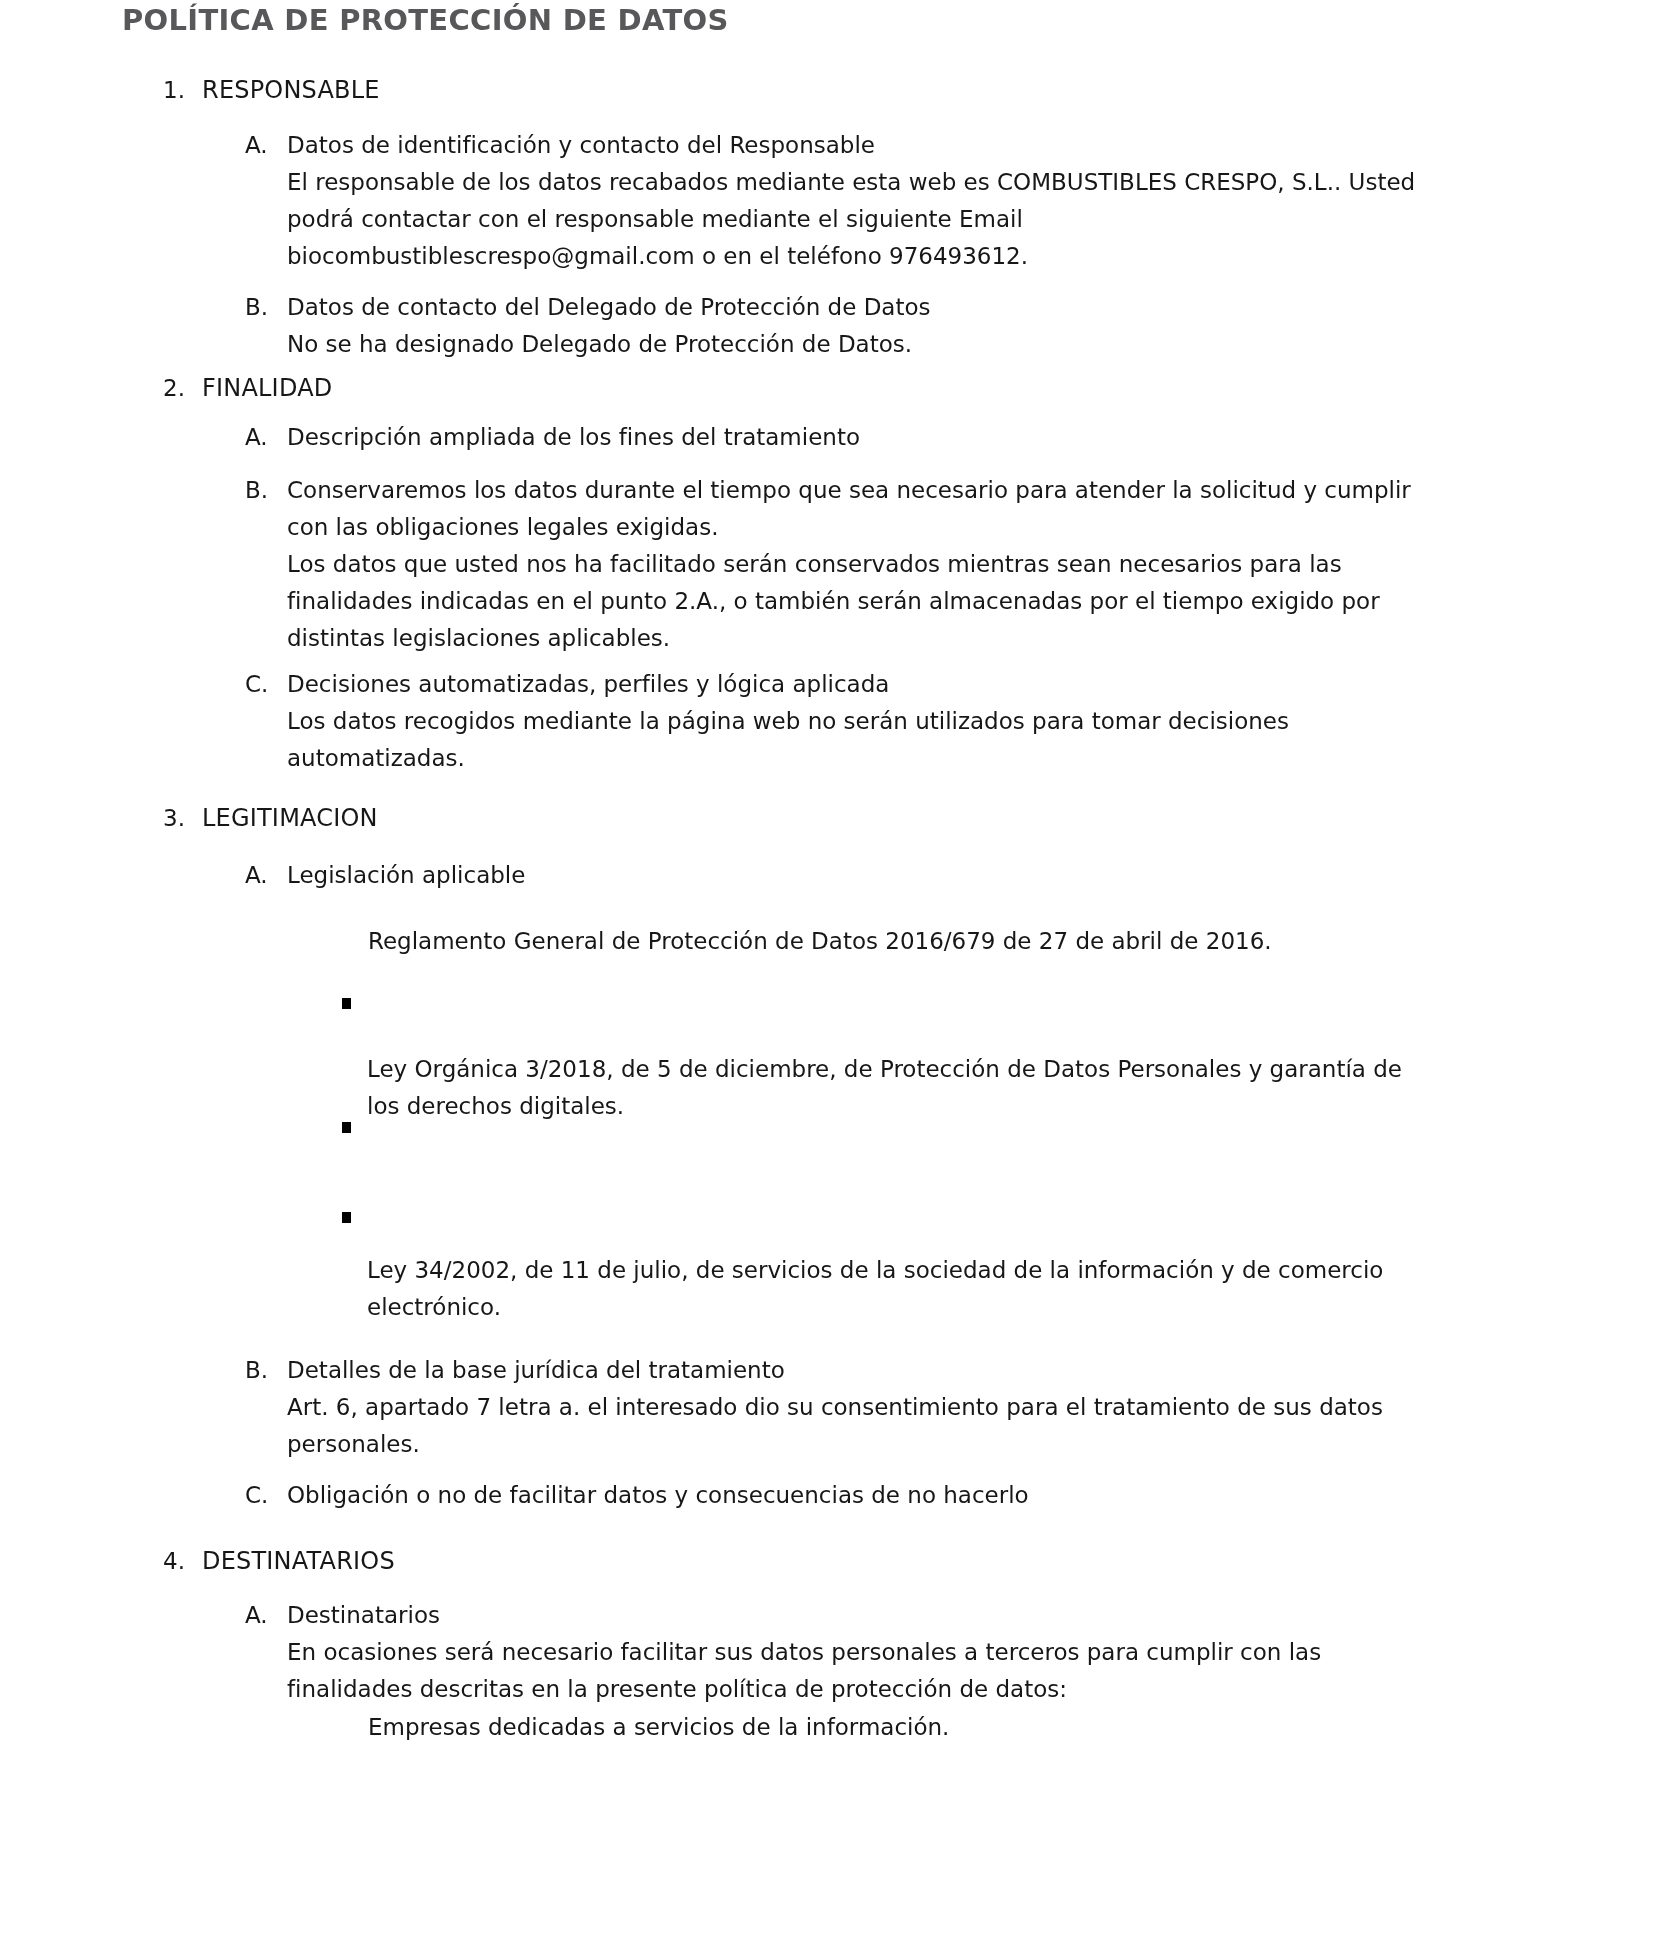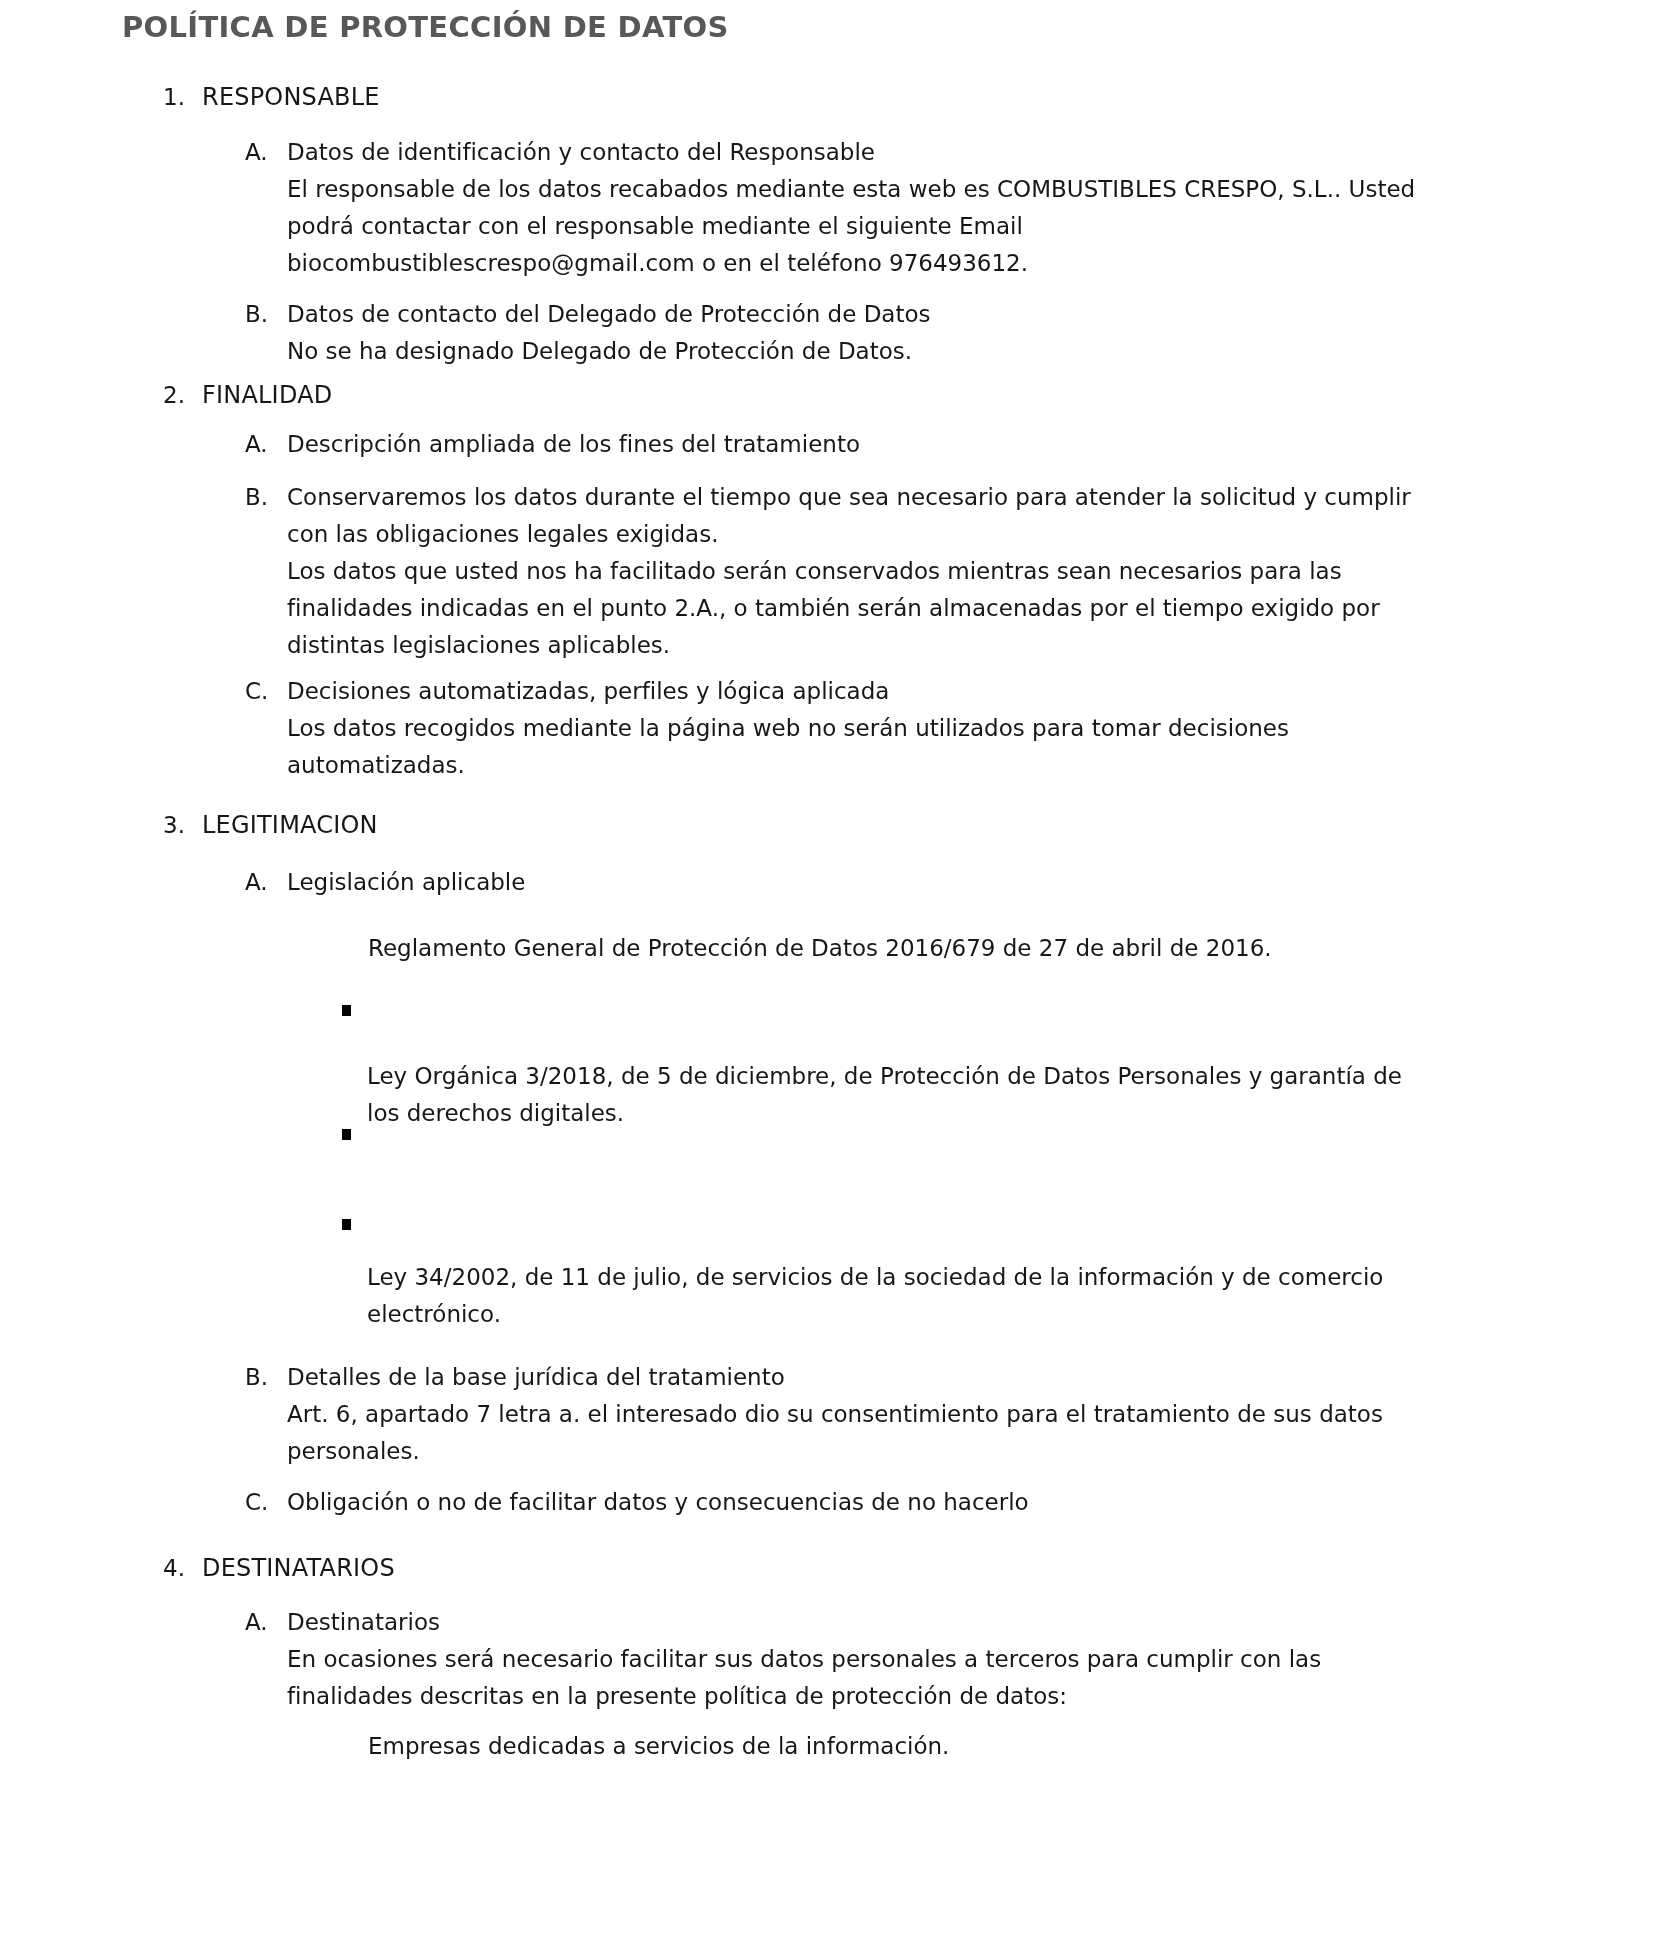--- a/index.html
+++ b/index.html
@@ -7,21 +7,21 @@
     width:1654px; height:1957px;
     background:#ffffff;
     overflow:hidden;
   }
   body {
     font-family:"DejaVu Sans","Liberation Sans",sans-serif;
     color:var(--text,#171717);
     font-size:23px;
     line-height:37px;
   }
-  .doc { position:relative; width:1542px; height:1957px; padding-top:8px; }
+  .doc { position:relative; width:1542px; height:1957px; padding-top:1px; }
 
   .doc-title {
     margin-left:122px;
     font-size:29px; line-height:39px;
     font-weight:700;
     color:var(--title,#58585a);
     letter-spacing:.3px;
   }
 
   
@@ -154,21 +154,21 @@
     <span class="l1-num">4.</span>
     <span class="l1-head">DESTINATARIOS</span>
   </div>
 
   <div class="l2" style="margin-top:17px">
     <span class="l2-letter">A.</span>
     <div class="l2-content">
       <div class="item-heading">Destinatarios</div>
       <div class="item-body">En ocasiones será necesario facilitar sus datos personales a terceros para cumplir con las
 finalidades descritas en la presente política de protección de datos:</div>
-      <div class="indent-line" style="margin-top:13px">Empresas dedicadas a servicios de la información.</div>
+      <div class="indent-line" style="margin-top:1px">Empresas dedicadas a servicios de la información.</div>
       <div class="item-body para2" style="margin-top:5px">
         
         
       </div>
     </div>
   </div>
 
 </div>
 
 </body></html>

